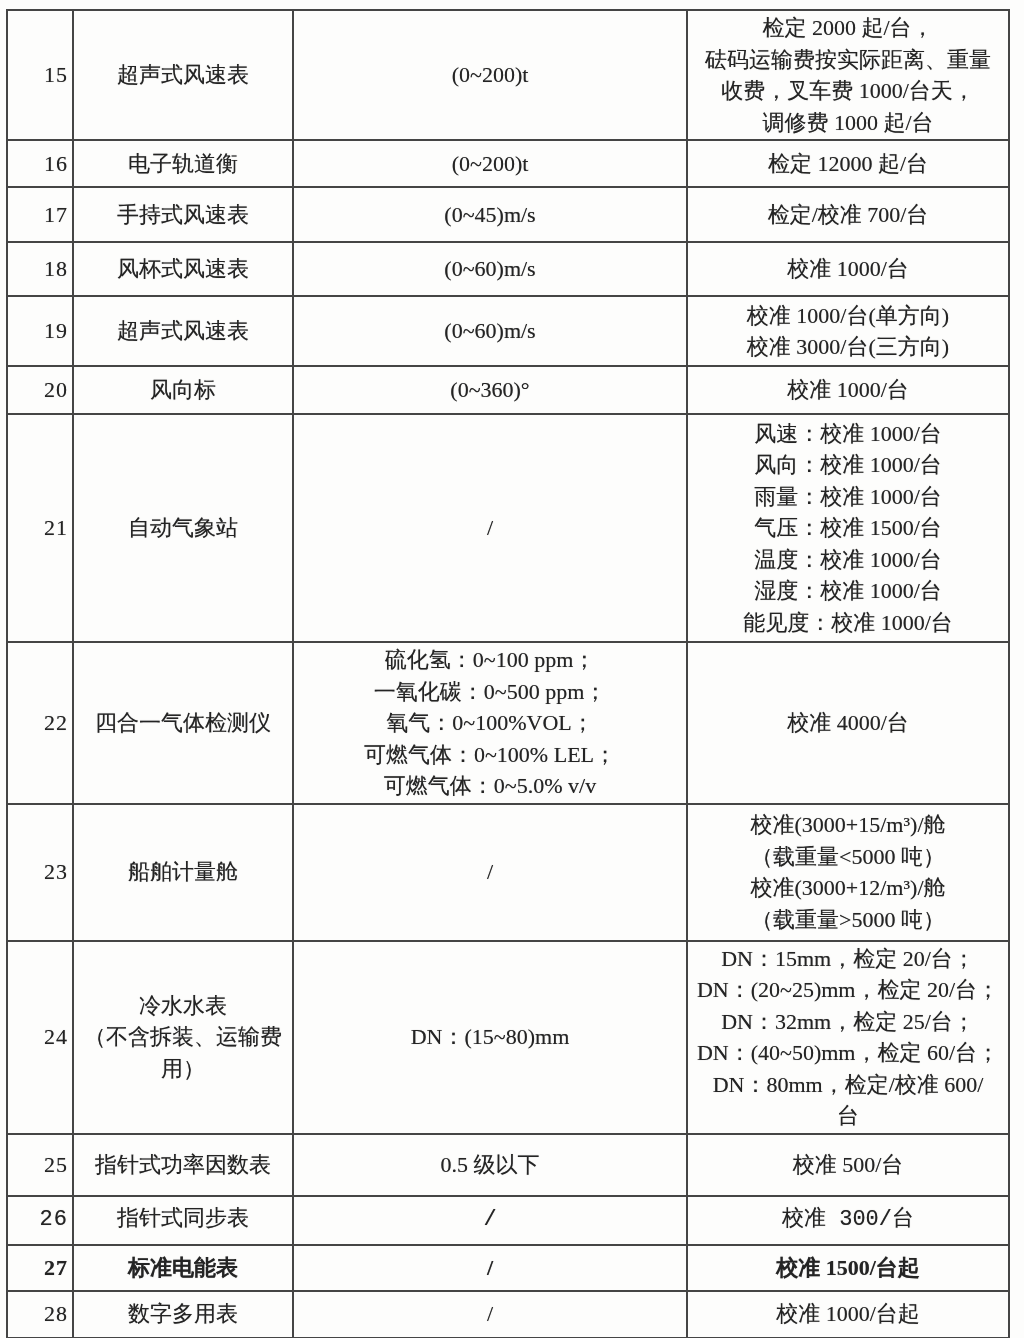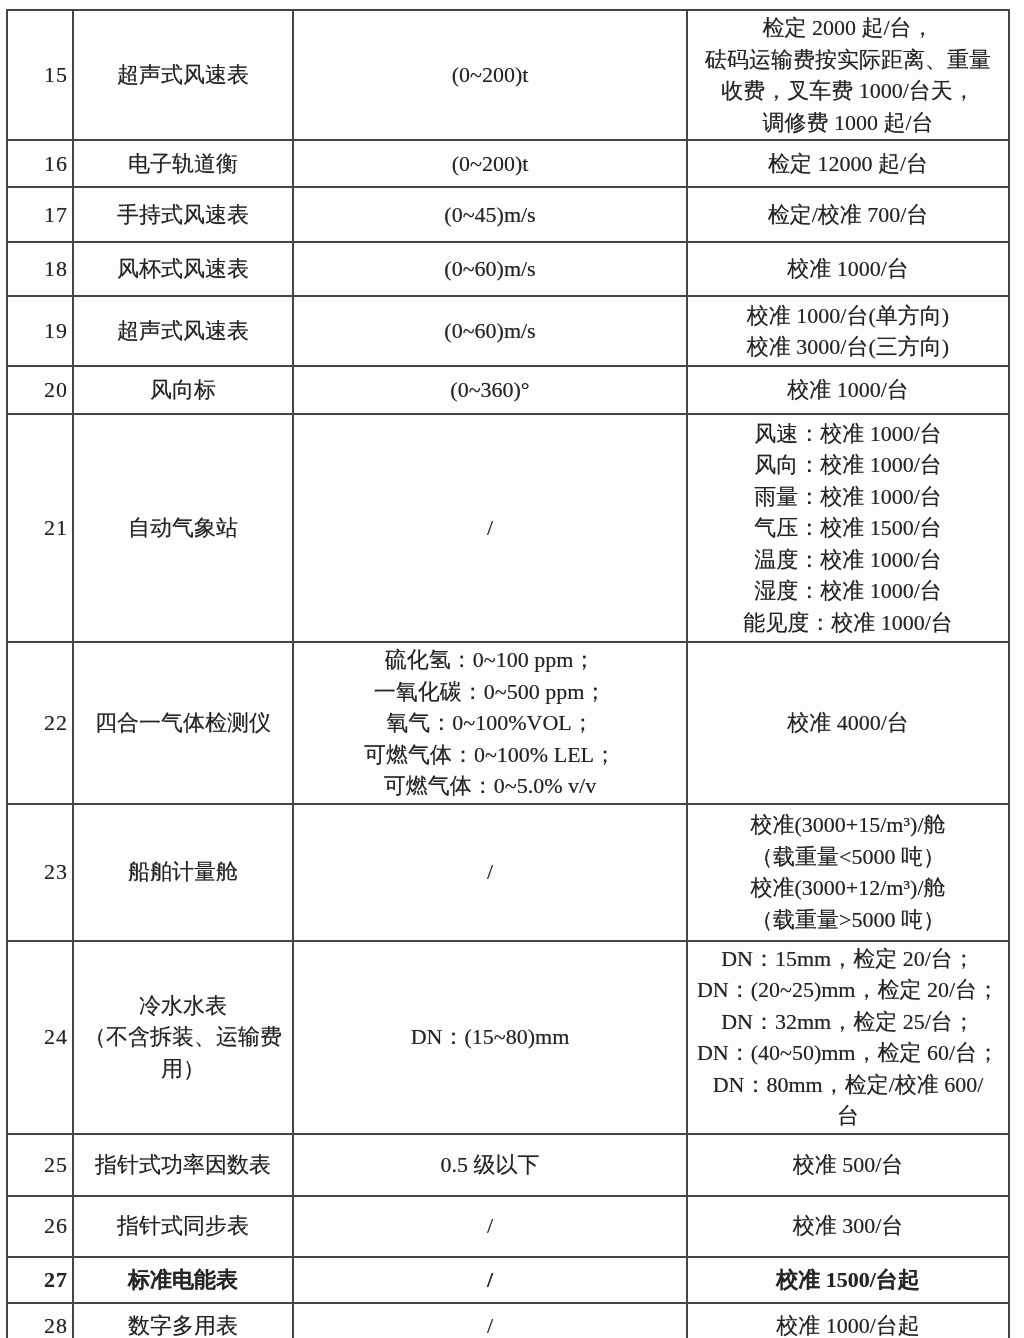--- a/index.html
+++ b/index.html
@@ -42,21 +42,21 @@
   tr:nth-child(2)  { height: 47px; }
   tr:nth-child(3)  { height: 55px; }
   tr:nth-child(4)  { height: 54px; padding-left: 22px; }
   tr:nth-child(5)  { height: 70px; }
   tr:nth-child(6)  { height: 48px; }
   tr:nth-child(7)  { height: 228px; }
   tr:nth-child(8)  { height: 160px; }
   tr:nth-child(9)  { height: 137px; }
   tr:nth-child(10) { height: 187px; }
   tr:nth-child(11) { height: 62px; }
-  tr:nth-child(12) { height: 61px; }
+  tr:nth-child(12) { height: 49px; font-family: Liberation Mono, monospace; }
   tr:nth-child(13) { height: 46px; font-weight: bold; }
   tr:nth-child(14) { height: 47px; }
 </style>
 </head>
 <body>
 
 <div class="page">
   <table class="fee-table">
     <colgroup>
       <col style="width:66px">

